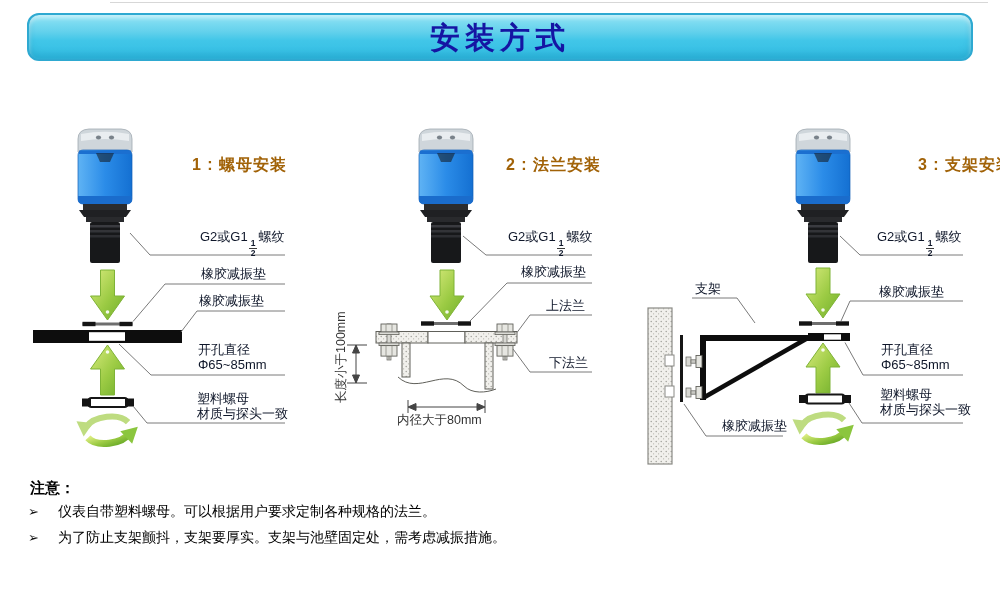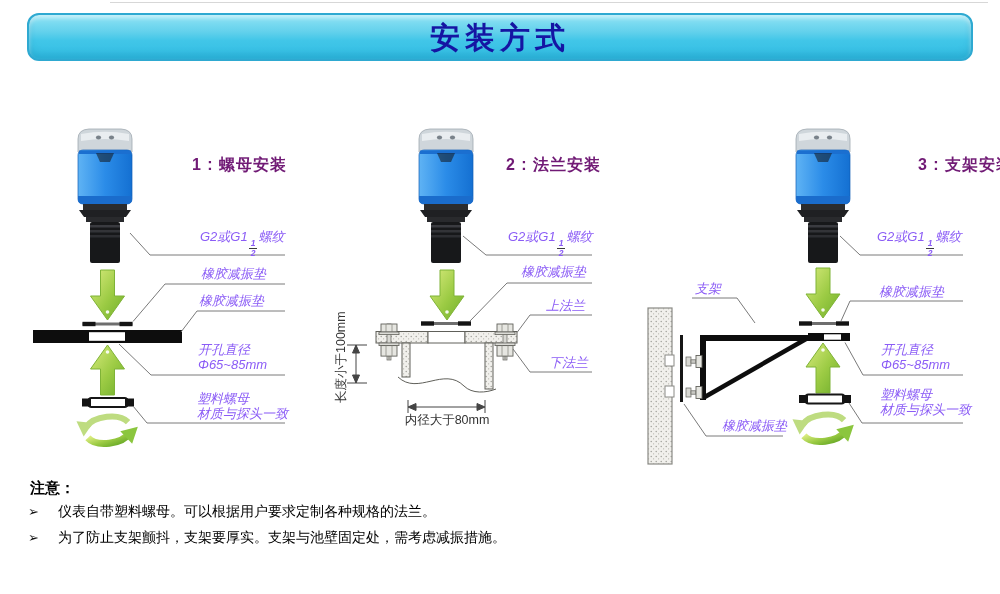--- a/index.html
+++ b/index.html
@@ -7,22 +7,22 @@
         font-family:"Liberation Sans","DejaVu Sans",sans-serif;}
   .hairline{position:absolute;left:110px;top:2px;width:878px;height:1px;background:#c9c9c9;opacity:.75;}
   .banner{position:absolute;left:27px;top:13px;width:942px;height:44px;border-radius:12px;
           border:2px solid #2ea9d1;
           background:linear-gradient(180deg,#8fe3f4 0%,#63d1ec 38%,#41c6e8 58%,#32bde3 100%);
           box-shadow:inset 0 -5px 7px rgba(0,110,150,.22), inset 0 3px 4px rgba(255,255,255,.55);
           display:flex;align-items:flex-end;justify-content:center;}
   .banner-title{font-size:30px;font-weight:bold;color:#1515a3;letter-spacing:5px;}
   .intro{position:absolute;left:32px;top:74px;font-size:14.5px;font-weight:600;color:#000;}
   .art{position:absolute;left:0;top:0;}
-  .dtitle{position:absolute;font-size:16px;font-weight:bold;color:#701a75;letter-spacing:1px;white-space:nowrap;}
-  .callout{position:absolute;font-size:13px;color:#8b5cf6;font-weight:500;line-height:15px;white-space:nowrap;font-style:italic;}
+  .dtitle{position:absolute;font-size:16px;font-weight:bold;color:#a16207;letter-spacing:1px;white-space:nowrap;}
+  .callout{position:absolute;font-size:13px;color:#0f172a;font-weight:500;line-height:15px;white-space:nowrap;}
   .frac{display:inline-flex;flex-direction:column;align-items:center;font-size:8.5px;line-height:1.05;
         vertical-align:-5px;margin:0 1.5px;font-weight:600;}
   .frac .num{border-bottom:1px solid #3b3b3b;padding:0 1.5px;}
   .dim{position:absolute;font-size:12.5px;color:#333;white-space:nowrap;}
   .dim.rot{transform:rotate(-90deg);transform-origin:center;text-align:center;}
   .notes-heading{position:absolute;left:30px;top:479px;font-size:15px;font-weight:bold;color:#000;text-align:right;}
   .note-item{position:absolute;left:28px;font-size:14px;color:#000;white-space:nowrap;}
   .note-item .bullet{display:inline-block;width:30px;font-size:13px;color:#111;}
 </style>
 </head>
@@ -231,21 +231,21 @@
 
   <div class="dtitle" style="left:506px;top:155px">2 : 法兰安装</div>
   <div class="callout" style="left:508px;top:229px"><span>G2或G1</span><span class="frac">
         <span class="num">1</span>
         <span class="den">2</span>
       </span><span>螺纹</span></div>
   <div class="callout" style="left:521px;top:264px">橡胶减振垫</div>
   <div class="callout" style="left:546px;top:298px">上法兰</div>
   <div class="callout" style="left:549px;top:355px">下法兰</div>
   <div class="dim rot" style="left:297px;top:353px;width:86px;height:14px">长度小于100mm</div>
-  <div class="dim" style="left:397px;top:412px;width:100px;text-align:center">内径大于80mm</div>
+  <div class="dim" style="left:397px;top:412px;width:100px;">内径大于80mm</div>
 
   <div class="dtitle" style="left:918px;top:155px">3 : 支架安装</div>
   <div class="callout" style="left:877px;top:229px"><span>G2或G1</span><span class="frac">
         <span class="num">1</span>
         <span class="den">2</span>
       </span><span>螺纹</span></div>
   <div class="callout" style="left:695px;top:281px">支架</div>
   <div class="callout" style="left:879px;top:284px">橡胶减振垫</div>
   <div class="callout" style="left:881px;top:342px">
     <div>开孔直径</div>

